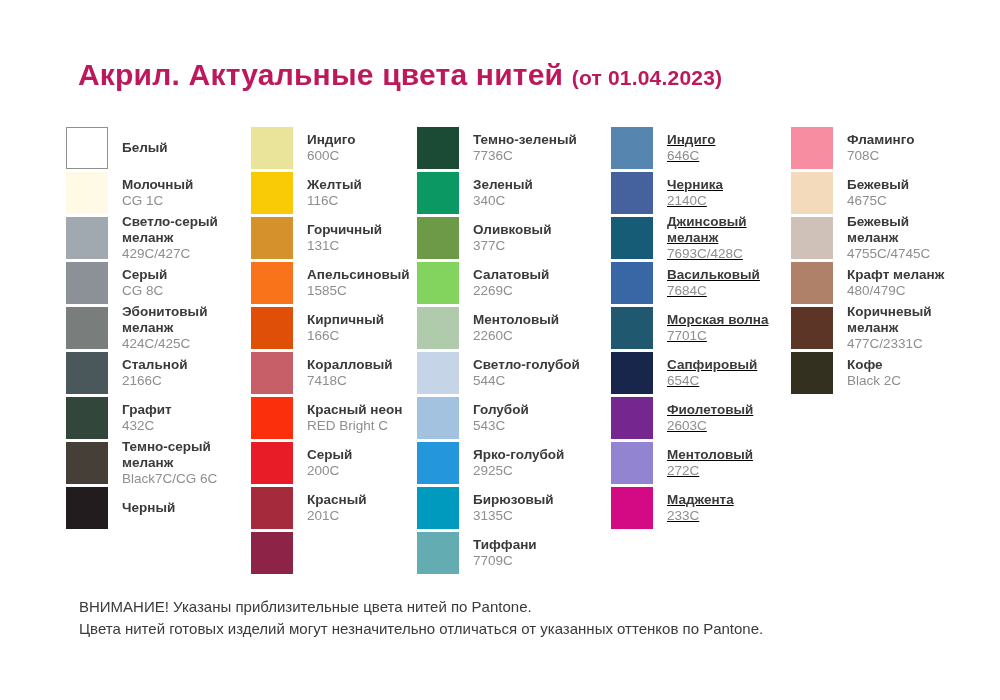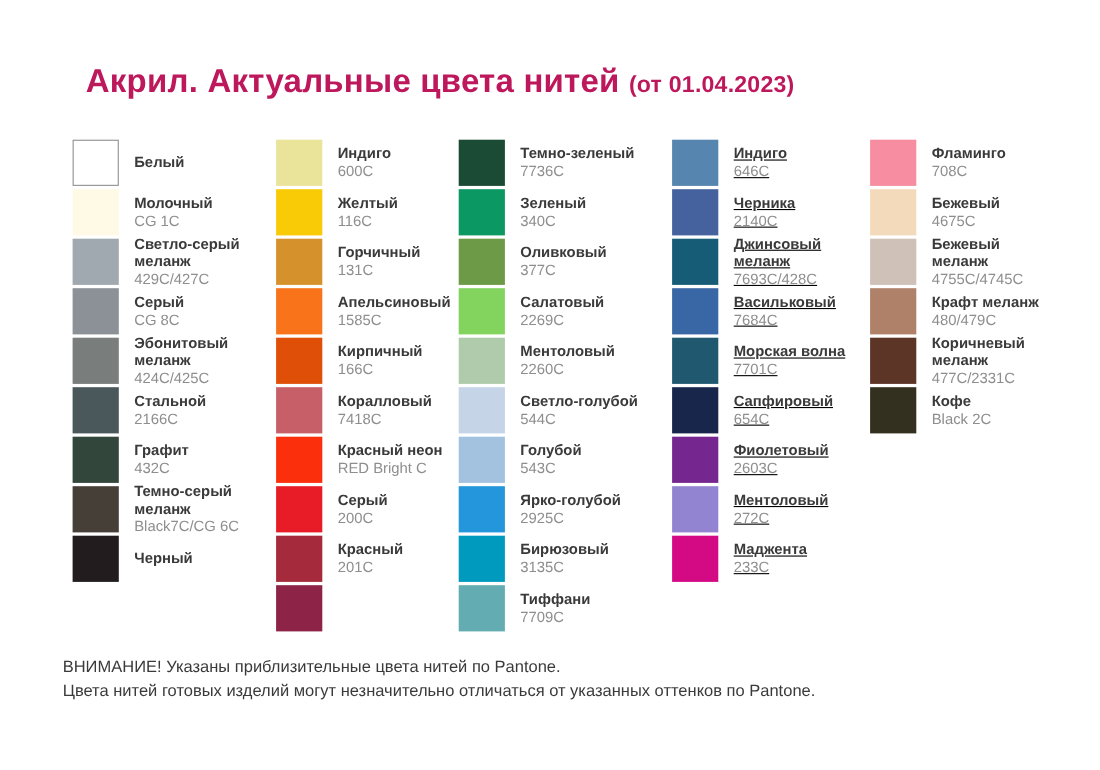--- a/index.html
+++ b/index.html
@@ -50,21 +50,21 @@
     font-weight:bold;color:#3a3a3a;
     white-space:pre-line;
   }
   .ccode{
     font-size:13.5px;line-height:16px;
     font-weight:normal;color:#8e8e8e;
     white-space:pre-line;
   }
   
   #footer{
-    position:absolute;left:57px;top:596px;
+    position:absolute;left:79px;top:596px;
     font-size:15px;line-height:21.5px;
     color:#3a3a3a;
   }
 </style>
 </head>
 <body>
 
 <div id="page">
 
   <div id="title"><span>Акрил. Актуальные цвета нитей </span><span class="suffix">(от 01.04.2023)</span></div>

